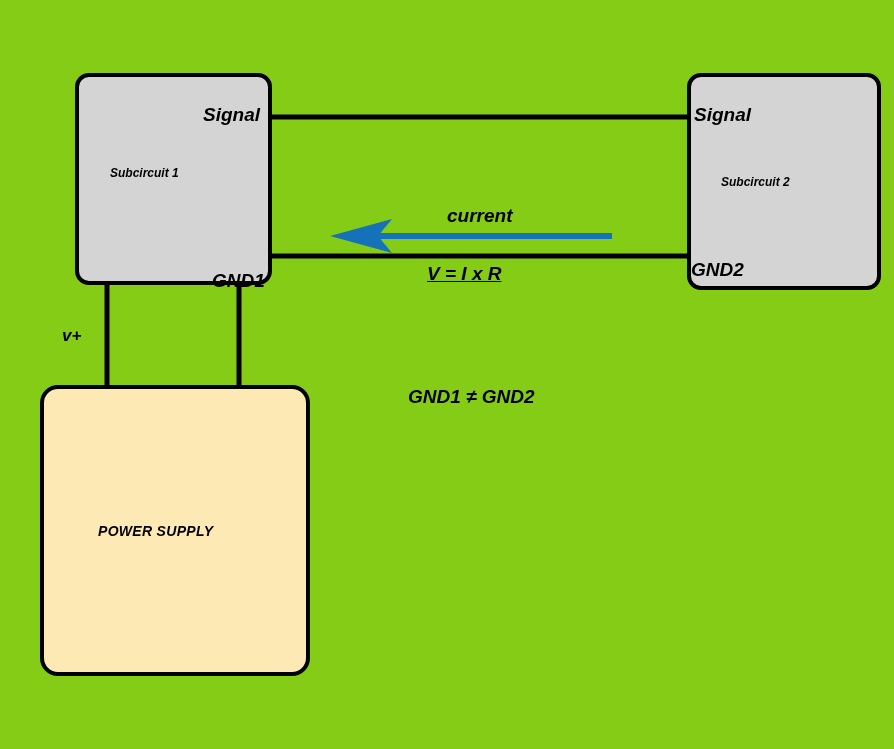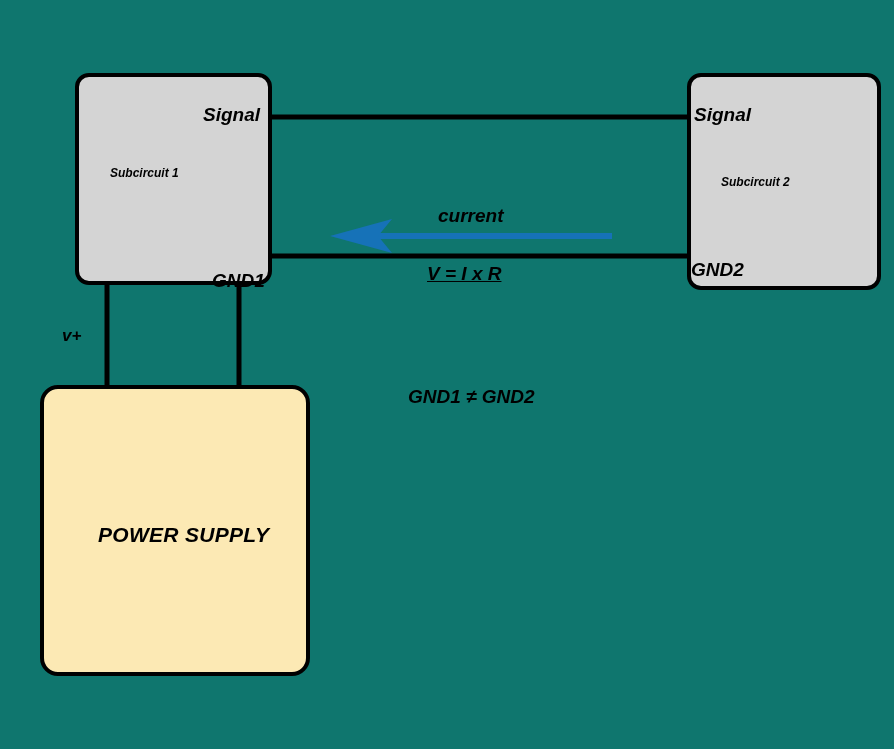--- a/index.html
+++ b/index.html
@@ -4,21 +4,21 @@
 <style>
   html, body {
     margin: 0;
     padding: 0;
     background: #ffffff;
   }
   #canvas {
     position: relative;
     width: 894px;
     height: 749px;
-    background: #0f766e;
+    background: #84cc16;
     font-family: "Liberation Sans", sans-serif;
     overflow: hidden;
   }
   svg.layer {
     position: absolute;
     left: 0;
     top: 0;
     width: 894px;
     height: 749px;
   }
@@ -49,21 +49,21 @@
   .lbl-title {
     font-size: 12px;
   }
   .lbl-note {
     font-size: 19px;
   }
   .lbl-small {
     font-size: 17px;
   }
   .lbl-psu {
-    font-size: 21px;
+    font-size: 14px;
     letter-spacing: 0.3px;
   }
 </style>
 </head>
 <body>
 
 <div id="canvas">
 
   <svg class="layer" viewBox="0 0 894 749" xmlns="http://www.w3.org/2000/svg">
 
@@ -89,19 +89,19 @@
   <div class="box box-sub" style="left:687px; top:73px; width:194px; height:217px;"></div>
   <div class="lbl lbl-port" style="left:694px; top:105px;">Signal</div>
   <div class="lbl lbl-title" style="left:721px; top:176px;">Subcircuit 2</div>
   <div class="lbl lbl-port" style="left:691px; top:260px;">GND2</div>
 
   <div class="box box-psu" style="left:40px; top:385px; width:270px; height:291px;"></div>
   <div class="lbl lbl-psu" style="left:98px; top:524px;">POWER SUPPLY</div>
 
   <div class="lbl lbl-small" style="left:62px; top:327px;">v+</div>
 
-  <div class="lbl lbl-note" style="left:438px; top:206px;text-align:center;">current</div>
+  <div class="lbl lbl-note" style="left:447px; top:206px;text-align:center;">current</div>
 
   <div class="lbl lbl-note" style="left:427px; top:264px;text-decoration:underline;">V = I x R</div>
 
   <div class="lbl lbl-note" style="left:408px; top:387px;">GND1 ≠ GND2</div>
 
 </div>
 
 </body></html>

